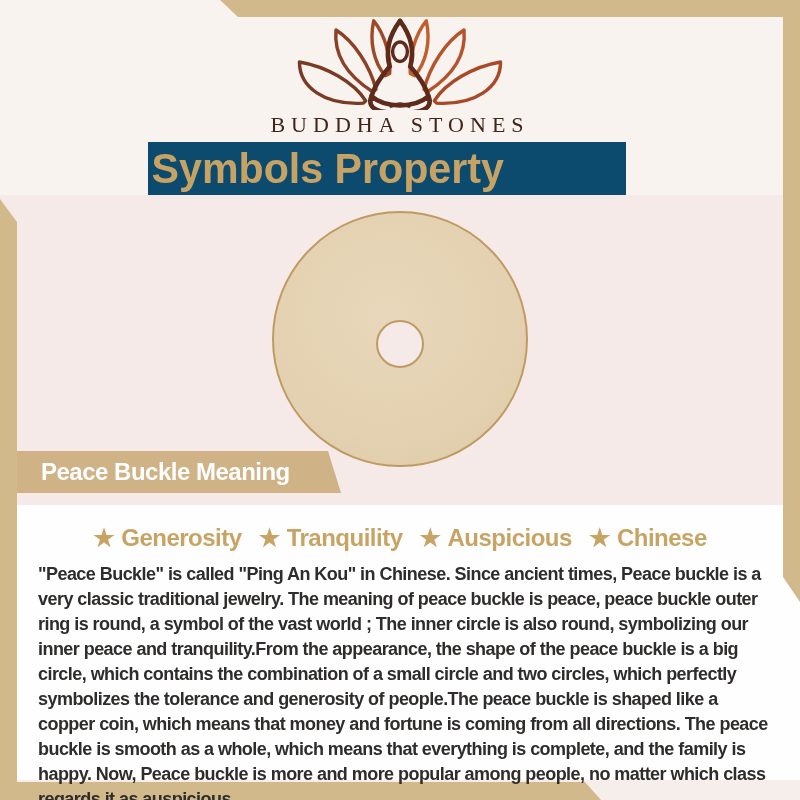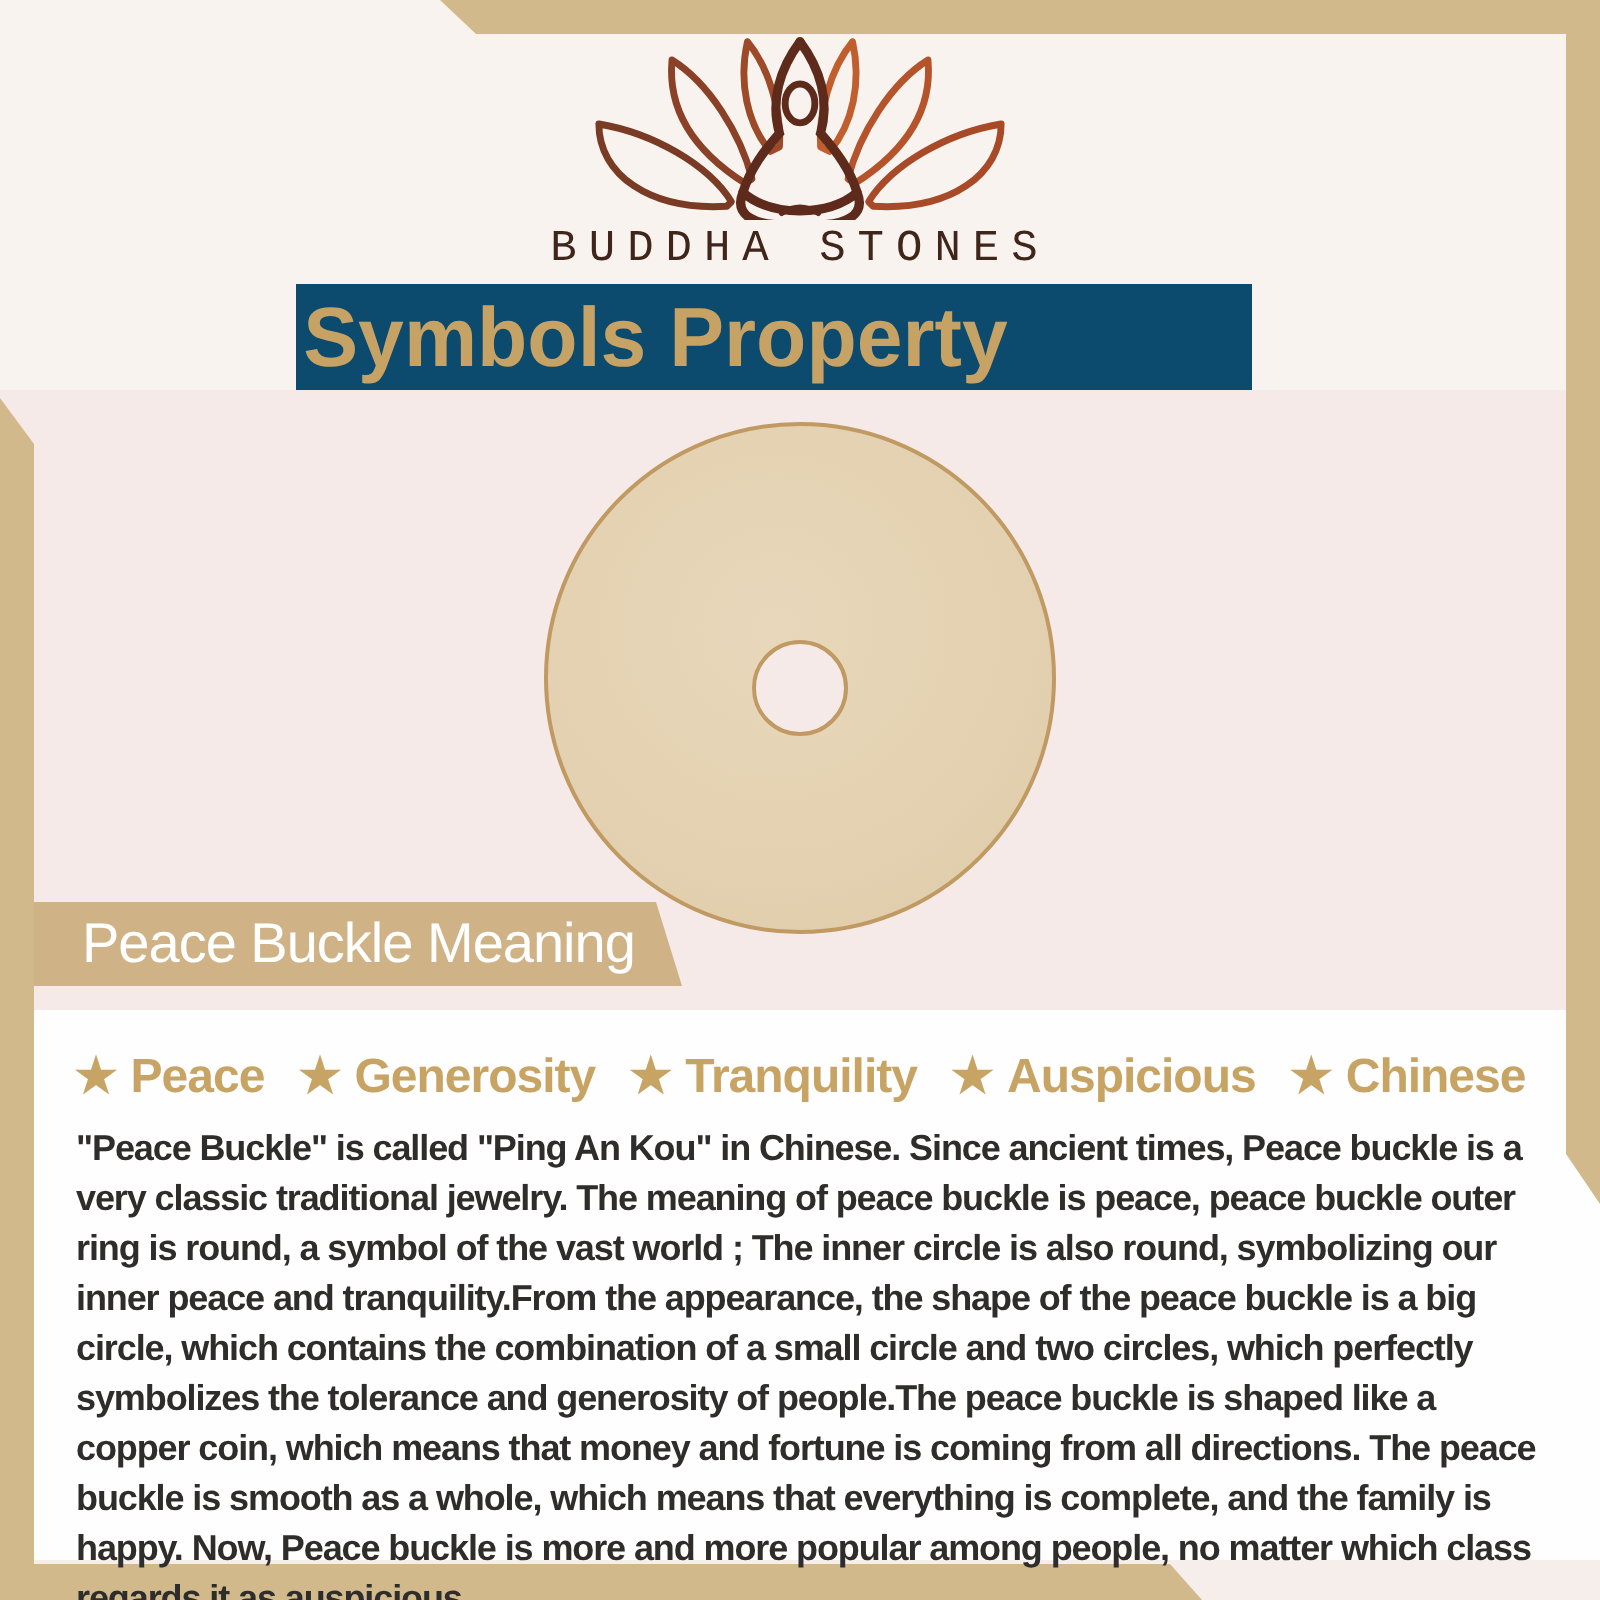--- a/index.html
+++ b/index.html
@@ -19,21 +19,21 @@
   .bar-right{left:783px;top:0;width:17px;height:602px;
     clip-path:polygon(0 0,100% 0,100% 100%,0 calc(100% - 25px));}
   .bar-left{left:0;top:199px;width:17px;height:601px;
     clip-path:polygon(0 0,100% 23px,100% 100%,0 100%);}
   .bar-bottom{left:0;top:782px;width:601px;height:18px;
     clip-path:polygon(0 0,calc(100% - 16px) 0,100% 100%,0 100%);}
   
   .logo-wrap{position:absolute;left:0;top:14px;width:800px;display:flex;justify-content:center;}
   .brand-name{
     position:absolute;left:0;top:112px;width:800px;text-align:center;
-    font-family:Liberation Mono, monospace;font-size:22px;letter-spacing:6px;
+    font-family:Liberation Serif, serif;font-size:22px;letter-spacing:6px;
     color:#40251a;
   }
   .title-banner{
     position:absolute;left:148px;top:142px;width:478px;height:53px;
     background:#0c4a6e;display:flex;align-items:center;justify-content:flex-start;
   }
   .title-banner span{
     font-size:42px;font-weight:bold;color:#c6a264;letter-spacing:0px;
     transform:scaleX(0.98);
   }
@@ -49,21 +49,21 @@
     background:#f5eae7;border:2px solid #c09a62;box-sizing:border-box;
   }
   
   .ribbon{
     position:absolute;left:17px;top:451px;width:324px;height:42px;
     background:#cfb285;
     clip-path:polygon(0 0,calc(100% - 13px) 0,100% 100%,0 100%);
     display:flex;align-items:center;
   }
   .ribbon span{
-    color:#ffffff;font-weight:normal;font-size:28px;letter-spacing:-0.5px;
+    color:#ffffff;font-weight:bold;font-size:24px;letter-spacing:-0.5px;
     padding-left:24px;
   }
   
   .star-row{
     position:absolute;left:0;top:524px;width:800px;
     display:flex;justify-content:center;gap:17px;
     color:#c8a464;font-weight:bold;font-size:24px;letter-spacing:-0.5px;
   }
   .star-item{white-space:nowrap;}
   .star-item .star{margin-right:7px;}
@@ -117,23 +117,20 @@
   <div class="buckle">
     <div class="buckle-hole"></div>
   </div>
 
   <div class="ribbon">
     <span>Peace Buckle Meaning</span>
   </div>
 
   <div class="star-row">
     <span class="star-item">
-      <span class="star">★</span><span>Peace</span>
-    </span>
-    <span class="star-item">
       <span class="star">★</span><span>Generosity</span>
     </span>
     <span class="star-item">
       <span class="star">★</span><span>Tranquility</span>
     </span>
     <span class="star-item">
       <span class="star">★</span><span>Auspicious</span>
     </span>
     <span class="star-item">
       <span class="star">★</span><span>Chinese</span>

